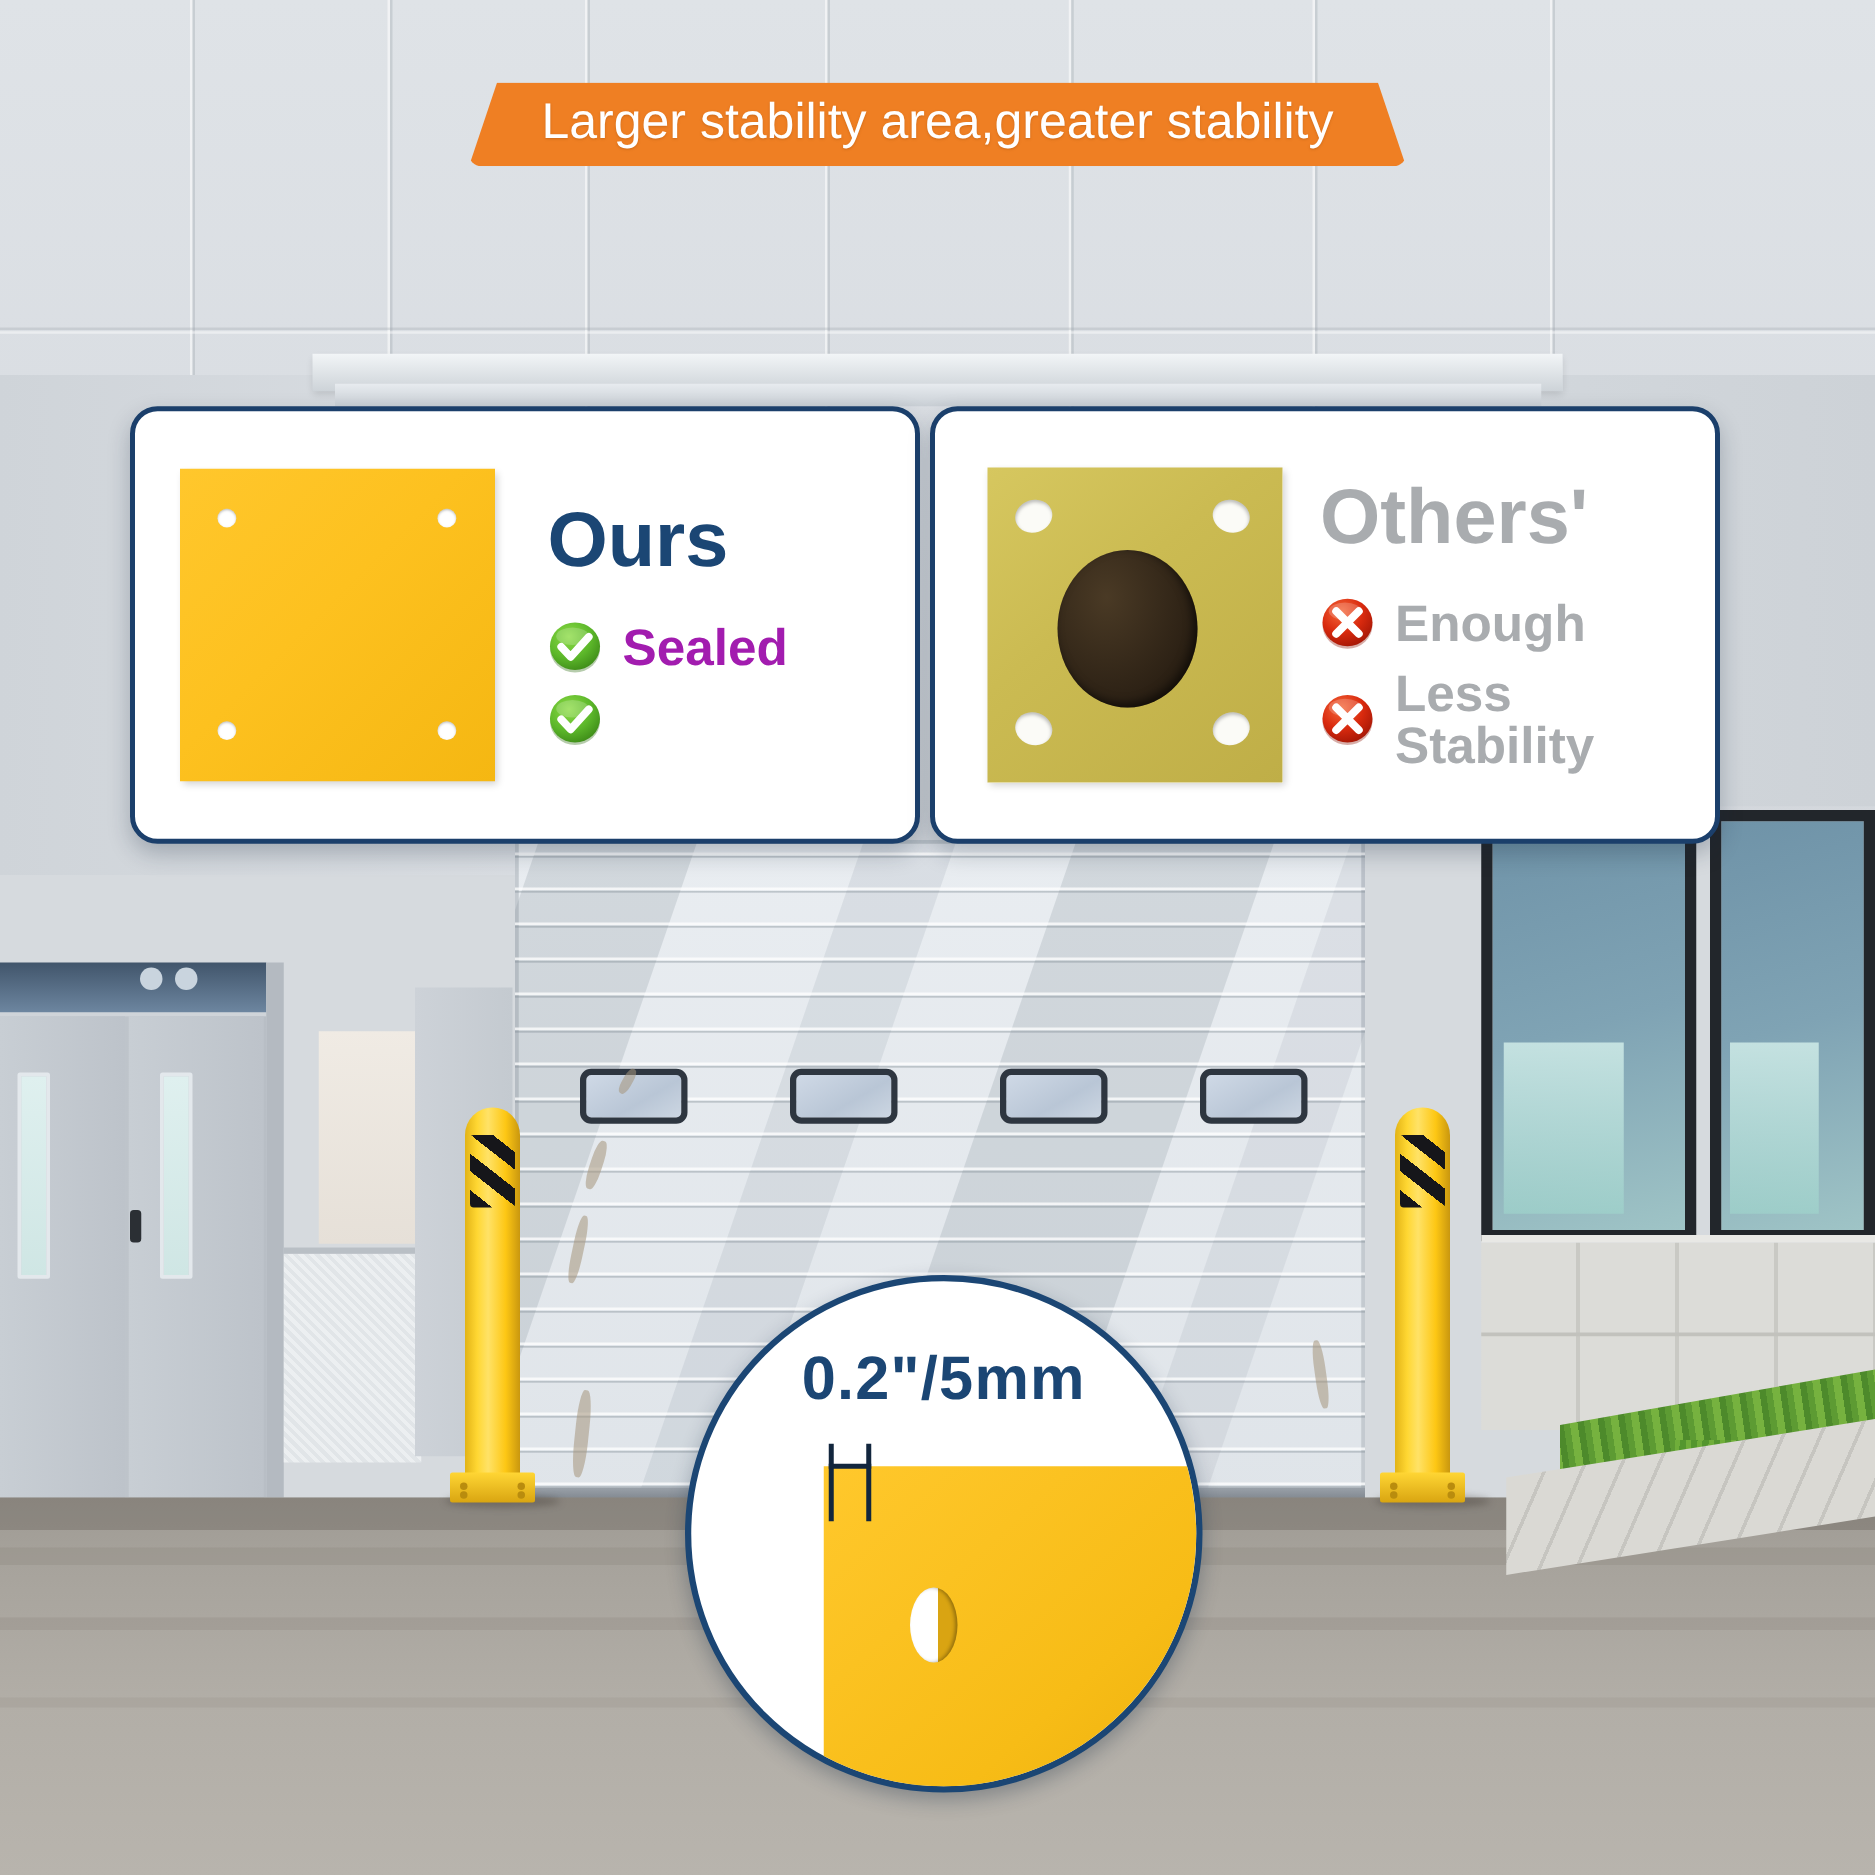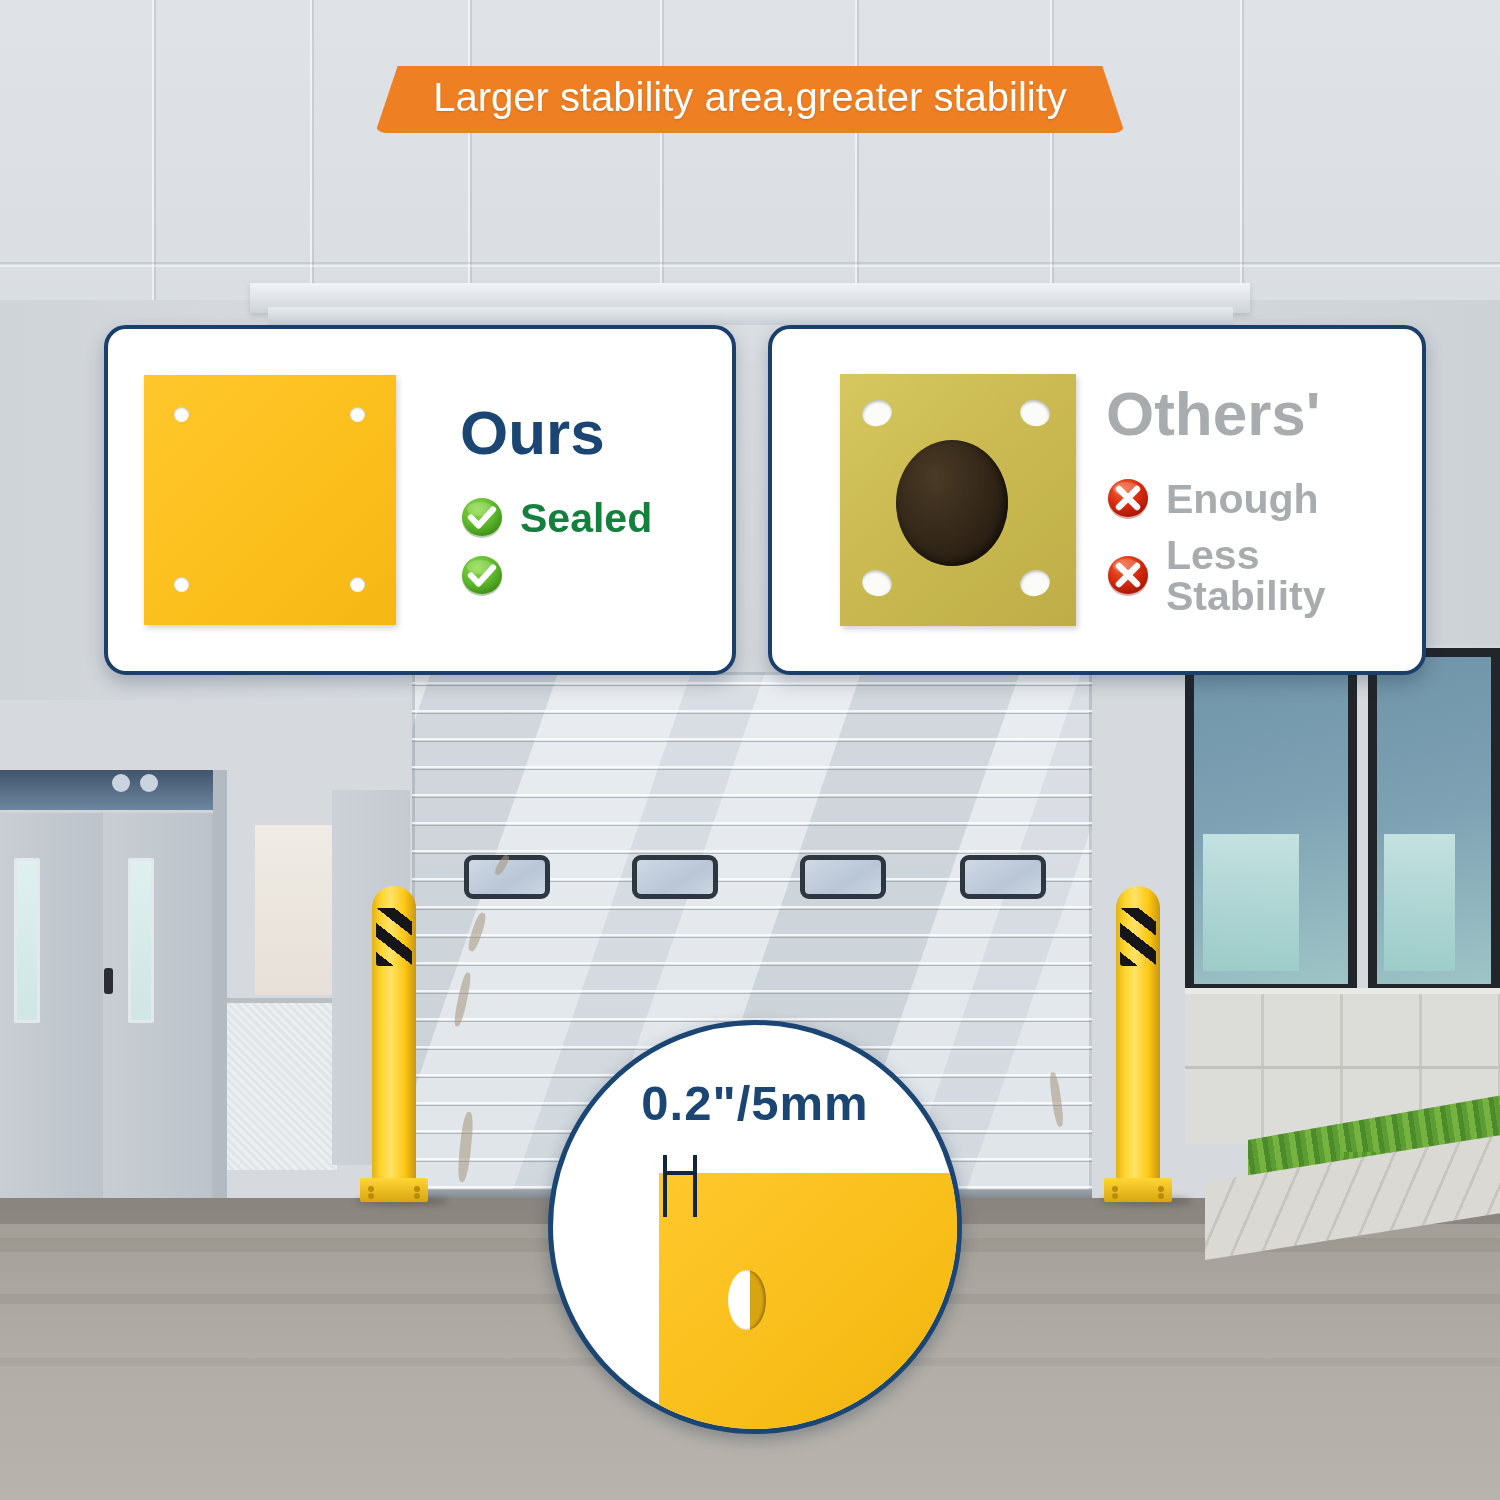--- a/index.html
+++ b/index.html
@@ -145,21 +145,21 @@
     text-shadow:0 1px 2px rgba(140,65,10,.35);
   }
 
   
   .card{
     position:absolute;background:#ffffff;border:4px solid #1b3f6b;border-radius:22px;
     box-shadow:0 8px 18px rgba(20,35,55,.25);
     display:flex;align-items:center;
   }
   .card-left{left:104px;top:325px;width:624px;height:342px;}
-  .card-right{left:768px;top:325px;width:624px;height:342px;padding-left:26px;}
+  .card-right{left:744px;top:325px;width:624px;height:342px;}
 
   .plate-wrap{position:relative;flex:0 0 auto;}
 
   
   .plate-ours{
     position:relative;width:252px;height:250px;margin-left:36px;
     background:linear-gradient(135deg,#ffc72c 0%,#fdc11f 45%,#f5b712 100%);
     box-shadow:2px 3px 6px rgba(0,0,0,.18);
   }
   .plate-ours .hole{position:absolute;width:15px;height:15px;border-radius:50%;background:#ffffff;
@@ -173,28 +173,28 @@
   }
   .plate-others .bighole{
     position:absolute;left:56px;top:66px;width:112px;height:126px;border-radius:50%;
     background:radial-gradient(ellipse at 35% 30%,#4a3a25,#2b2014 70%);
     box-shadow:inset -3px -3px 8px rgba(0,0,0,.6);
   }
   .plate-others .ohole{position:absolute;width:30px;height:26px;border-radius:50%;
     background:#fbfbf7;box-shadow:inset 0 2px 3px rgba(0,0,0,.25);}
 
   .card-body{flex:1;display:flex;flex-direction:column;align-items:flex-start;
-    padding-left:64px;padding-right:12px;}
+    padding-left:42px;padding-right:12px;}
   .card-title{font-size:62px;font-weight:bold;line-height:1;margin-bottom:18px;}
   .card-title.ours{color:#1b4674;}
   .card-title.others{color:#a9acaf;}
   .feat{display:flex;align-items:center;gap:16px;margin-top:14px;}
   .feat .badge{flex:0 0 auto;width:44px;height:44px;}
   .feat .txt{font-size:41px;font-weight:bold;line-height:1.0;}
-  .feat.good .txt{color:#15803d;}
+  .feat.good .txt{color:#a21caf;}
   .feat.bad .txt{color:#a9acaf;}
 
   
   .callout{
     position:absolute;left:548px;top:1020px;width:404px;height:404px;border-radius:50%;
     border:5px solid #1b4674;background:#ffffff;overflow:hidden;
     box-shadow:0 6px 16px rgba(15,35,60,.3);
   }
   .callout .yellowslab{
     position:absolute;left:106px;top:148px;width:330px;height:300px;

